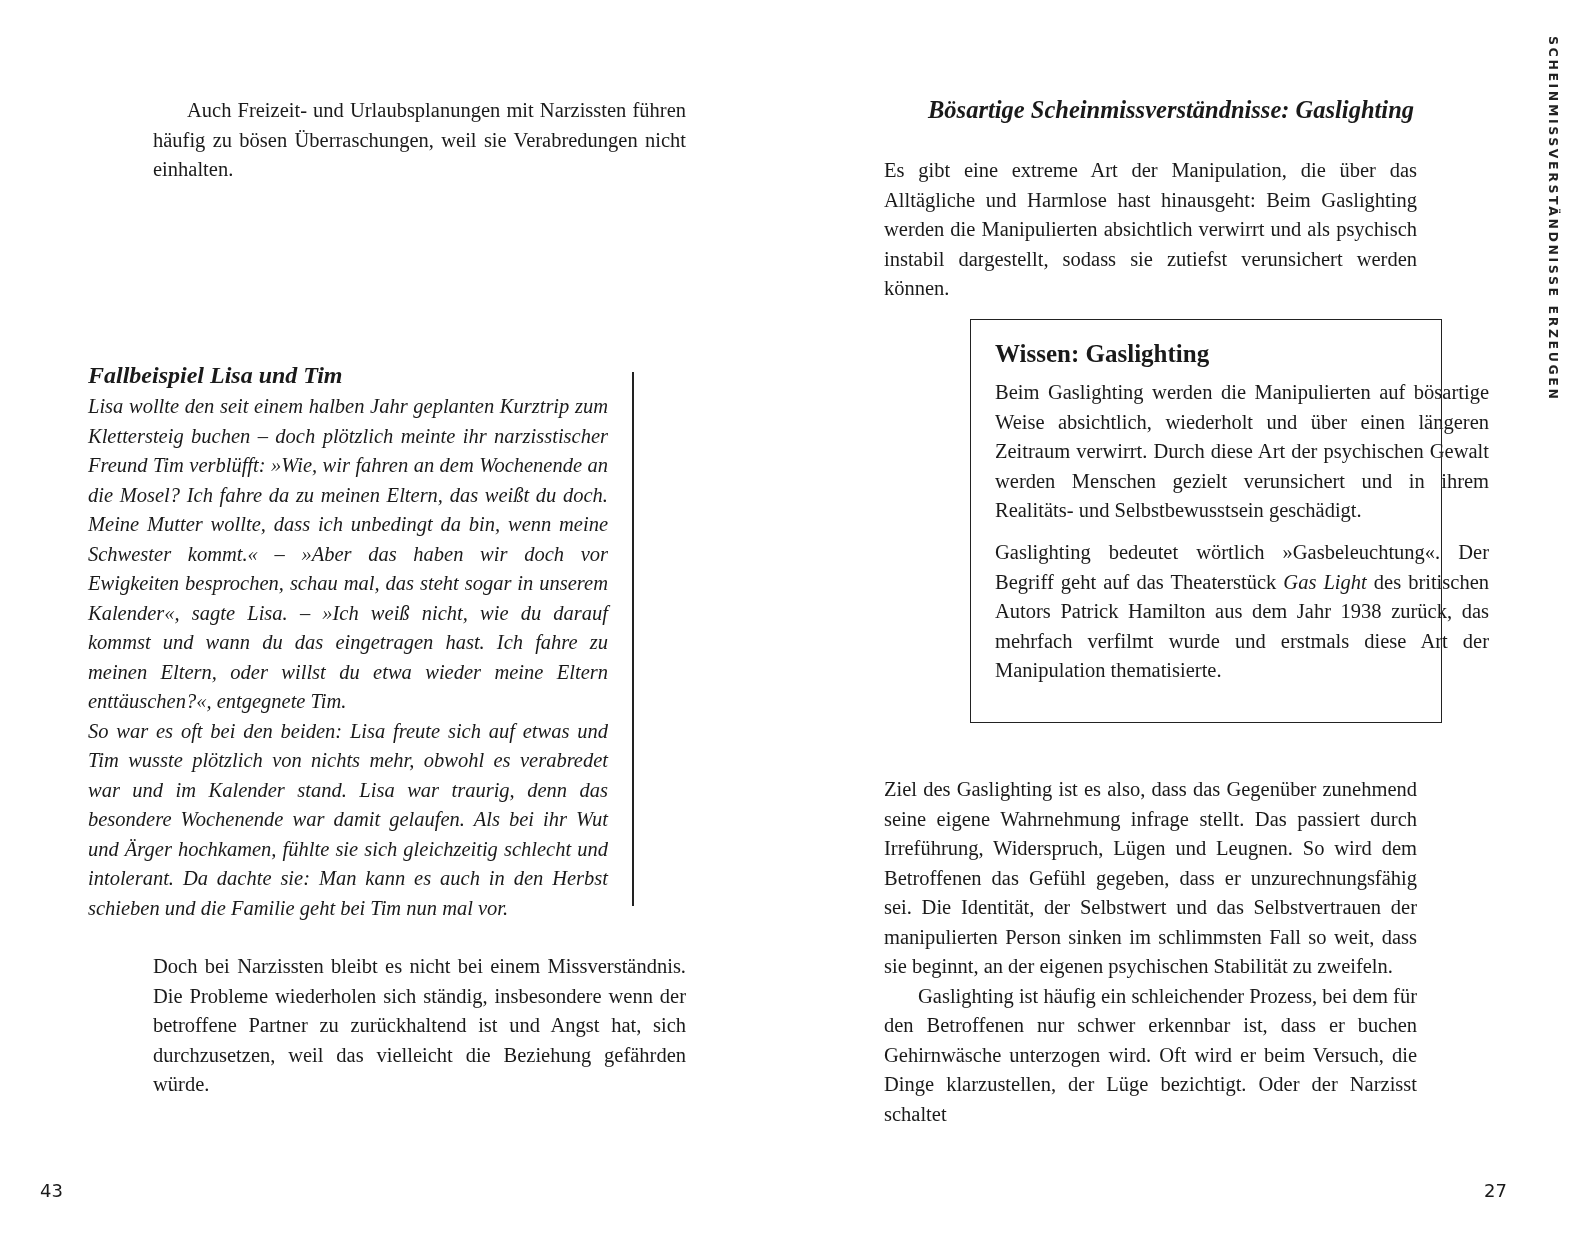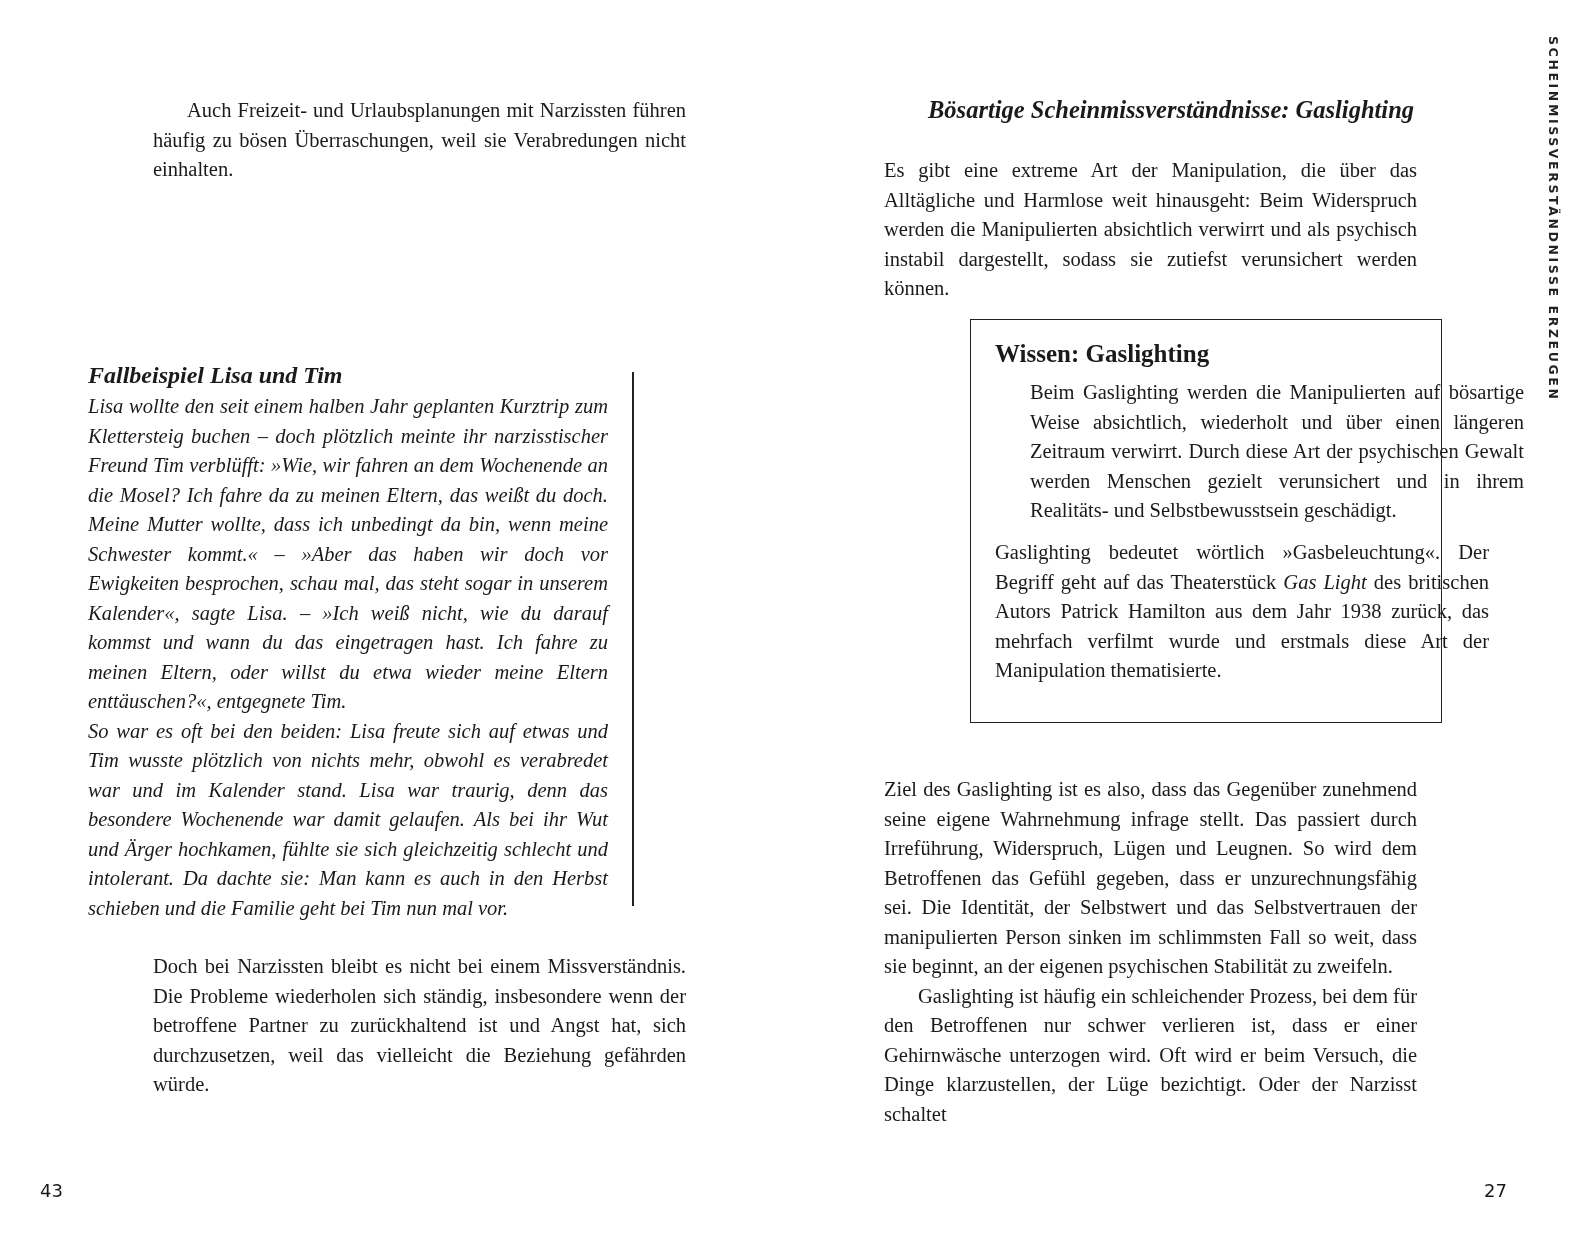--- a/index.html
+++ b/index.html
@@ -45,27 +45,27 @@
   </div>
 
   <div class="pagenum" style="left:40px;">43</div>
 </div>
 
 <div class="running">SCHEINMISSVERSTÄNDNISSE ERZEUGEN</div>
 
 <div class="section-title">Bösartige Scheinmissverständnisse: Gaslighting</div>
 
 <div class="para" style="left:884px; top:156px; width:533px;">
-  <p>Es gibt eine extreme Art der Manipulation, die über das Alltägliche und Harmlose weit hinausgeht: Beim Widerspruch werden die Manipulierten absichtlich verwirrt und als psychisch instabil dargestellt, sodass sie zutiefst verunsichert werden können.</p>
+  <p>Es gibt eine extreme Art der Manipulation, die über das Alltägliche und Harmlose hast hinausgeht: Beim Gaslighting werden die Manipulierten absichtlich verwirrt und als psychisch instabil dargestellt, sodass sie zutiefst verunsichert werden können.</p>
 </div>
 
 <div class="box">
   <h4>Wissen: Gaslighting</h4>
-  <p class="bp" style="top:58px;margin-left:35px;">Beim Gaslighting werden die Manipulierten auf bösartige Weise absichtlich, wiederholt und über einen längeren Zeitraum verwirrt. Durch diese Art der psychischen Gewalt werden Menschen gezielt verunsichert und in ihrem Realitäts- und Selbstbewusstsein geschädigt.</p>
+  <p class="bp" style="top:58px;">Beim Gaslighting werden die Manipulierten auf bösartige Weise absichtlich, wiederholt und über einen längeren Zeitraum verwirrt. Durch diese Art der psychischen Gewalt werden Menschen gezielt verunsichert und in ihrem Realitäts- und Selbstbewusstsein geschädigt.</p>
   <p class="bp" style="top:218px;"><span>Gaslighting bedeutet wörtlich »Gasbeleuchtung«. Der Begriff geht auf das Theaterstück </span><em>Gas Light</em><span> des britischen Autors Patrick Hamilton aus dem Jahr 1938 zurück, das mehrfach verfilmt wurde und erstmals diese Art der Manipulation thematisierte.</span></p>
 </div>
 
 <div class="para" style="left:884px; top:775px; width:533px;">
   <p>Ziel des Gaslighting ist es also, dass das Gegenüber zunehmend seine eigene Wahrnehmung infrage stellt. Das passiert durch Irreführung, Widerspruch, Lügen und Leugnen. So wird dem Betroffenen das Gefühl gegeben, dass er unzurechnungsfähig sei. Die Identität, der Selbstwert und das Selbstvertrauen der manipulierten Person sinken im schlimmsten Fall so weit, dass sie beginnt, an der eigenen psychischen Stabilität zu zweifeln.</p>
-  <p class="indent">Gaslighting ist häufig ein schleichender Prozess, bei dem für den Betroffenen nur schwer verlieren ist, dass er einer Gehirnwäsche unterzogen wird. Oft wird er beim Versuch, die Dinge klarzustellen, der Lüge bezichtigt. Oder der Narzisst schaltet</p>
+  <p class="indent">Gaslighting ist häufig ein schleichender Prozess, bei dem für den Betroffenen nur schwer erkennbar ist, dass er buchen Gehirnwäsche unterzogen wird. Oft wird er beim Versuch, die Dinge klarzustellen, der Lüge bezichtigt. Oder der Narzisst schaltet</p>
 </div>
 
 <div class="pagenum" style="left:1484px;">27</div>
 
 </body></html>

